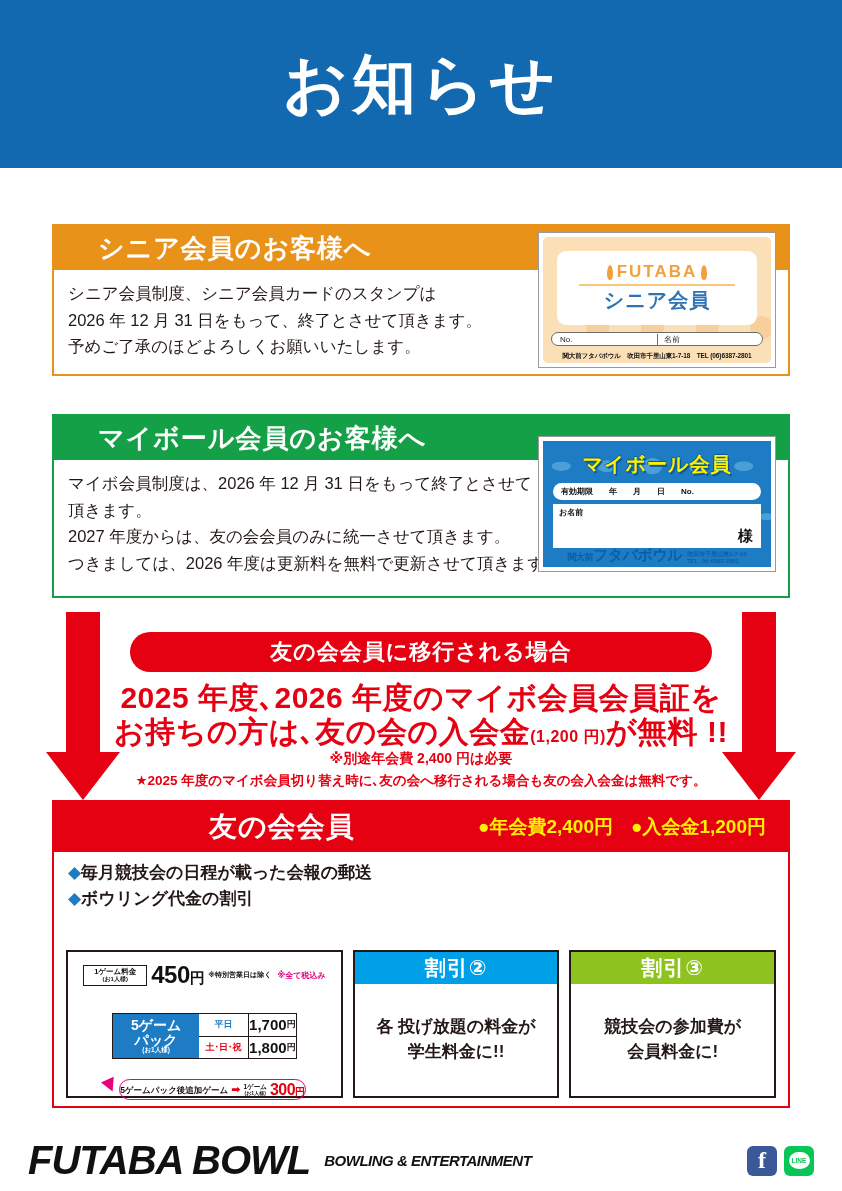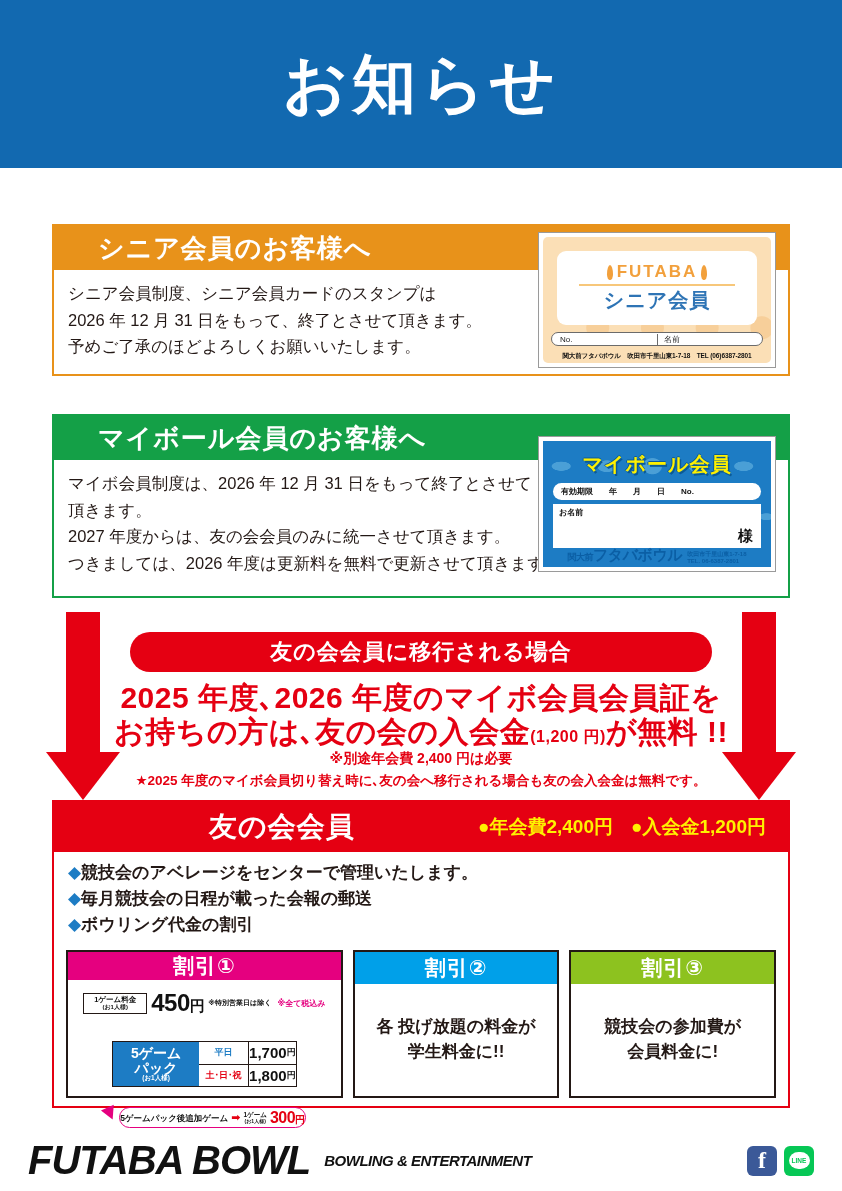--- a/index.html
+++ b/index.html
@@ -385,29 +385,27 @@
 <div id="tomo">
   <div class="tomo-head">
     <div class="tomo-title">友の会会員</div>
     <div class="tomo-fees">
       <span>●年会費2,400円</span>
       <span>●入会金1,200円</span>
     </div>
   </div>
 
   <ul class="tomo-bullets">
-    <li><span class="dia">◆</span><span>競技会のアベレージをセンターで管理いたします。</span></li>
     <li><span class="dia">◆</span><span>毎月競技会の日程が載った会報の郵送</span></li>
     <li><span class="dia">◆</span><span>ボウリング代金の割引</span></li>
   </ul>
 
   <div class="disc-row">
 
     <div class="disc" id="disc1">
-      <div class="disc-head">割引①</div>
       <div class="disc-body d1-body">
 
         <div class="d1-r1">
           <div class="d1-lab">
             <span>1ゲーム料金</span>
             <small>(お1人様)</small>
           </div>
           <div class="d1-price">
             <span>450</span><span class="yen">円</span>
           </div>

